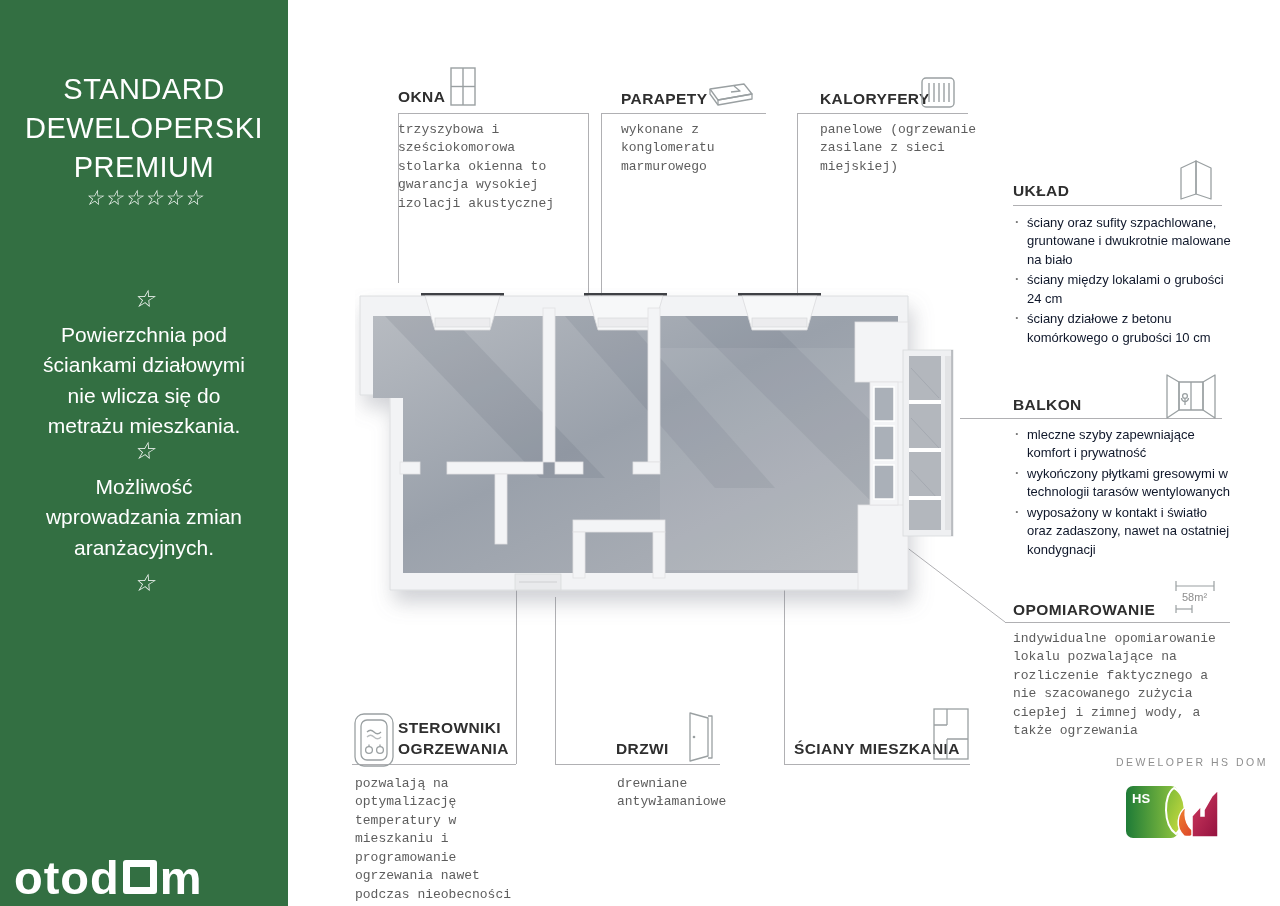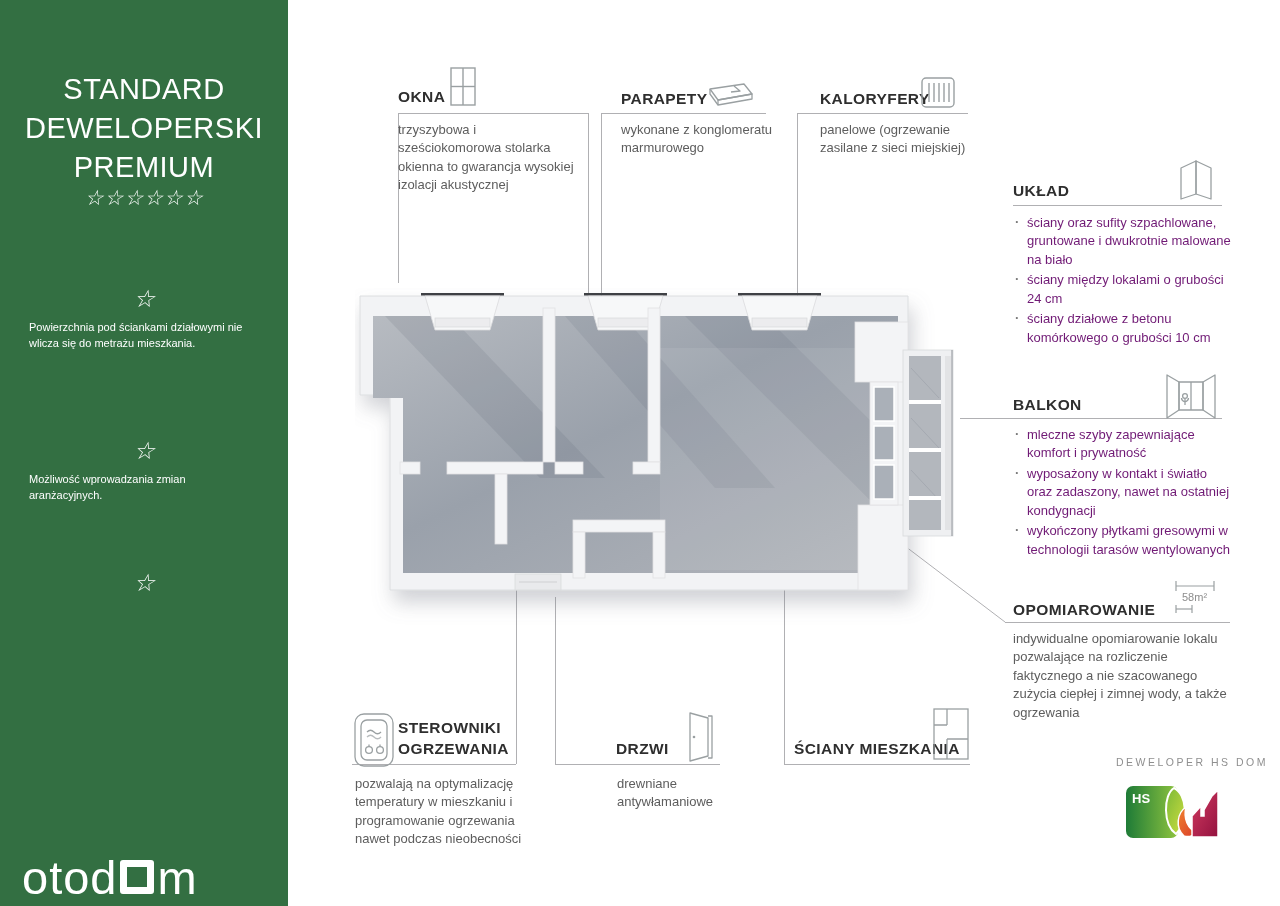--- a/index.html
+++ b/index.html
@@ -4,37 +4,37 @@
 <style>
   html,body{margin:0;padding:0;}
   body{width:1280px;height:906px;background:#ffffff;font-family:"Liberation Sans",sans-serif;overflow:hidden;}
   .canvas{position:relative;width:1280px;height:906px;background:#fff;}
 
   
   .sidebar{position:absolute;left:0;top:0;width:288px;height:906px;background:#336F42;color:#fff;}
   .sb-title{position:absolute;left:0;top:70px;width:288px;text-align:center;font-size:29px;line-height:1.35;font-weight:400;letter-spacing:.5px;}
   .sb-stars{position:absolute;left:0;top:186px;width:288px;text-align:center;font-size:21px;letter-spacing:1px;font-style:italic;}
   .sb-star{position:absolute;left:0;width:288px;text-align:center;font-size:24px;font-style:italic;}
-  .sb-note{position:absolute;left:29px;width:230px;text-align:left;font-size:11px;line-height:1.45;font-weight:400;}
+  .sb-note{position:absolute;left:29px;width:230px;text-align:center;font-size:21px;line-height:1.45;font-weight:400;}
   .sb-star.s1{top:285px}.sb-note.n1{top:320px}
   .sb-star.s2{top:437px}.sb-note.n2{top:472px}
   .sb-star.s3{top:569px}.sb-note.n3{top:602px}
-  .otodom{position:absolute;left:22px;top:850px;font-size:47px;font-weight:400;letter-spacing:1px;color:#fff;white-space:nowrap;}
+  .otodom{position:absolute;left:14px;top:850px;font-size:47px;font-weight:700;letter-spacing:1px;color:#fff;white-space:nowrap;}
   .otodom .sq{display:inline-block;width:20px;height:20px;border:7px solid #fff;border-radius:3px;margin:0 3px;}
 
   
   .hl,.vl{position:absolute;background:#b0b0b3;}
   .hl{height:1px;}
   .vl{width:1px;}
 
   
   .sec-h{position:absolute;font-size:15.5px;font-weight:700;color:#2e2e2e;letter-spacing:.4px;white-space:nowrap;}
   .sec-h.wrap{white-space:normal;line-height:1.35;}
-  .sec-b{position:absolute;font-size:13px;color:#5d5d5d;line-height:1.42;}
-  .sec-ul{position:absolute;font-size:13px;color:#701a75;line-height:1.42;margin:0;padding:0;list-style:none;}
+  .sec-b{position:absolute;font-size:13px;color:#5d5d5d;line-height:1.42;font-family:Liberation Mono, monospace;}
+  .sec-ul{position:absolute;font-size:13px;color:#0f172a;line-height:1.42;margin:0;padding:0;list-style:none;}
   .sec-ul li{position:relative;padding-left:14px;margin-bottom:2px;}
   .sec-ul li:before{content:"·";position:absolute;left:2px;top:-1px;color:#7a7a7a;font-weight:700;}
   .icon{position:absolute;text-decoration:underline;}
   .icon svg{display:block;}
 
   
   .dev-label{position:absolute;left:1116px;top:756px;font-size:10.5px;letter-spacing:2.5px;color:#8f8f8f;font-weight:400;}
   .dev-logo{position:absolute;left:1126px;top:778px;text-decoration:underline;}
 
   
@@ -219,22 +219,22 @@
       <polygon points="1,1 13,8 13,36 1,44"></polygon>
       <rect x="13" y="8" width="24" height="28"></rect>
       <line x1="25" y1="8" x2="25" y2="36"></line>
       <polygon points="37,8 49,1 49,44 37,36"></polygon>
       <circle cx="19" cy="22" r="2.4"></circle>
       <path d="M19,24.5 V31 M19,28 C16.5,27 15.5,25.5 15.5,24 M19,28 C21.5,27 22.5,25.5 22.5,24"></path>
     </svg>
   </div>
   <ul class="sec-ul" style="left:1013px;top:426px;width:220px">
     <li>mleczne szyby zapewniające komfort i prywatność</li>
+    <li>wykończony płytkami gresowymi w technologii tarasów wentylowanych</li>
     <li>wyposażony w kontakt i światło oraz zadaszony, nawet na ostatniej kondygnacji</li>
-    <li>wykończony płytkami gresowymi w technologii tarasów wentylowanych</li>
   </ul>
 
   <div class="sec-h" style="left:1013px;top:601px">OPOMIAROWANIE</div>
   <div class="icon" style="left:1173px;top:578px">
     <svg width="44" height="36" viewBox="0 0 44 36" fill="none" stroke="#9aa0a2" stroke-width="1.2">
       <line x1="3" y1="8" x2="41" y2="8"></line>
         <line x1="3" y1="3" x2="3" y2="13"></line>
         <line x1="41" y1="3" x2="41" y2="13"></line>
       <line x1="3" y1="31" x2="19" y2="31"></line>
         <line x1="3" y1="27" x2="3" y2="35"></line>

